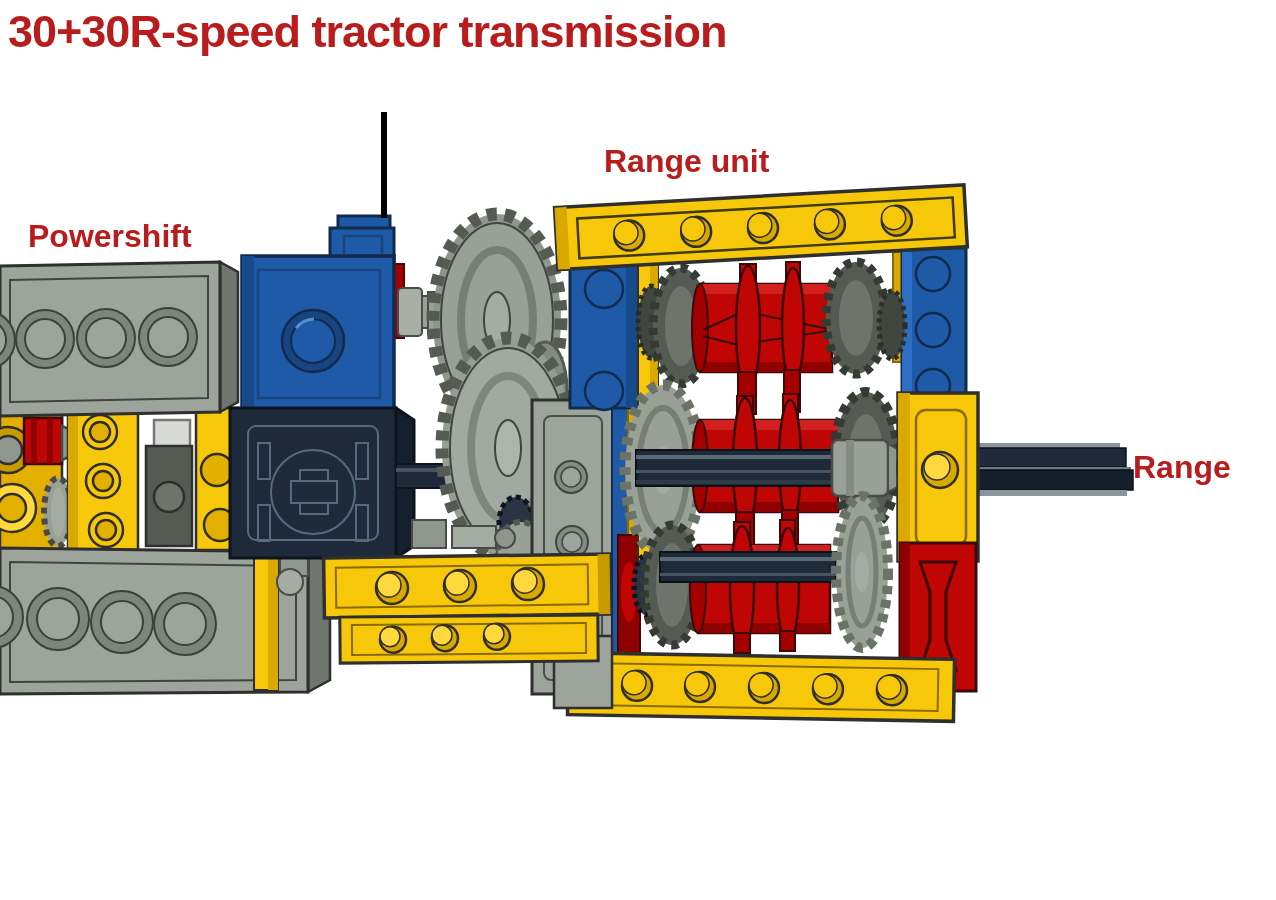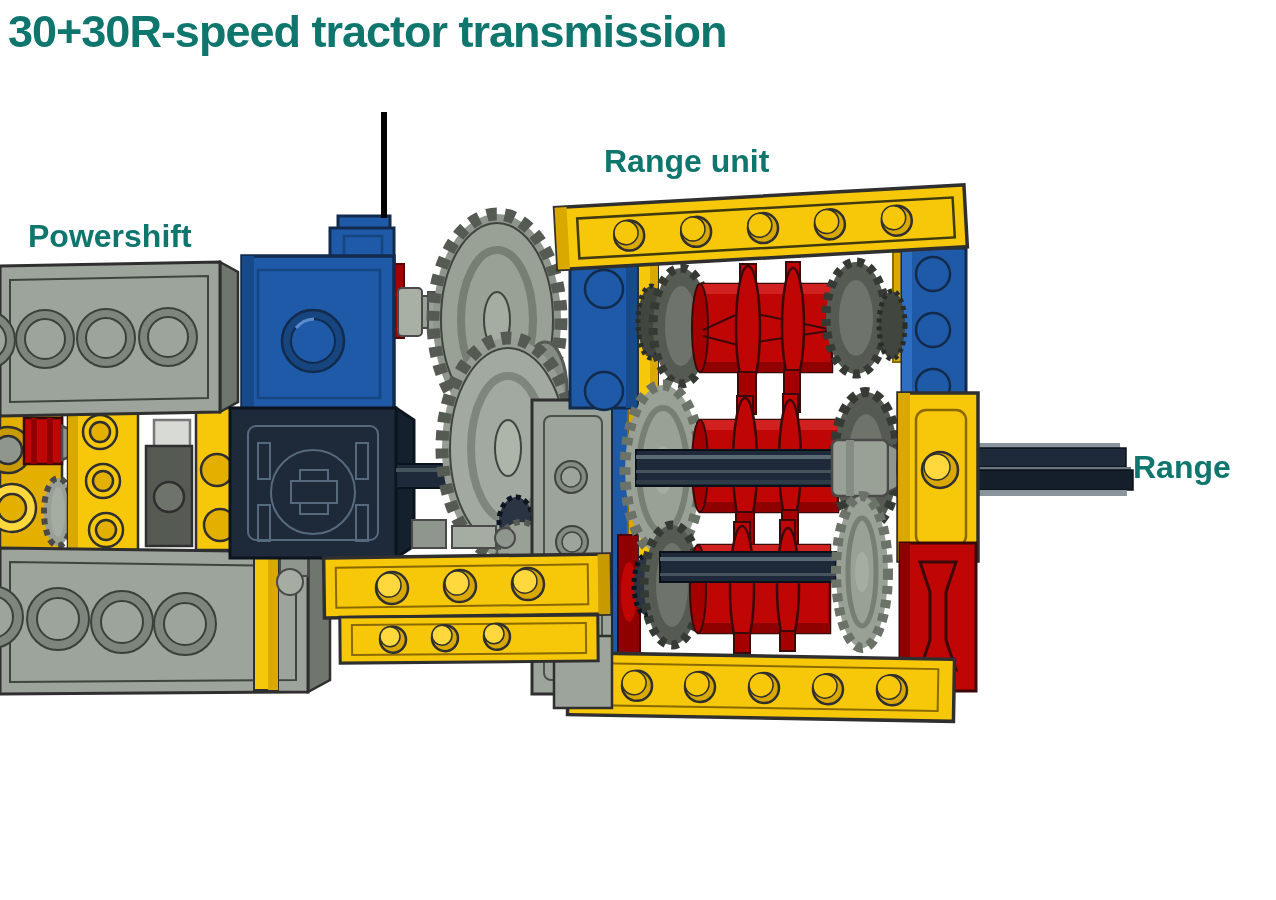--- a/index.html
+++ b/index.html
@@ -1,19 +1,19 @@
 <!DOCTYPE html>
 <html><head>
 <meta charset="utf-8">
 <style>
   html,body{margin:0;padding:0;background:#ffffff;}
   #stage{position:relative;width:1276px;height:900px;background:#ffffff;overflow:hidden;
          font-family:"Liberation Sans","DejaVu Sans",sans-serif;}
   #model{position:absolute;left:0;top:0;}
-  .lbl{position:absolute;color:#0f766e;font-weight:bold;white-space:nowrap;}
+  .lbl{position:absolute;color:#b91c1c;font-weight:bold;white-space:nowrap;}
   #title-label{left:8px;top:6px;font-size:45px;letter-spacing:-1px;}
   #powershift-label{left:28px;top:218px;font-size:32px;}
   #rangeunit-label{left:604px;top:143px;font-size:32px;}
   #output-label{left:1133px;top:449px;font-size:32px;}
 </style>
 </head>
 <body>
 
 <div id="stage">
 

